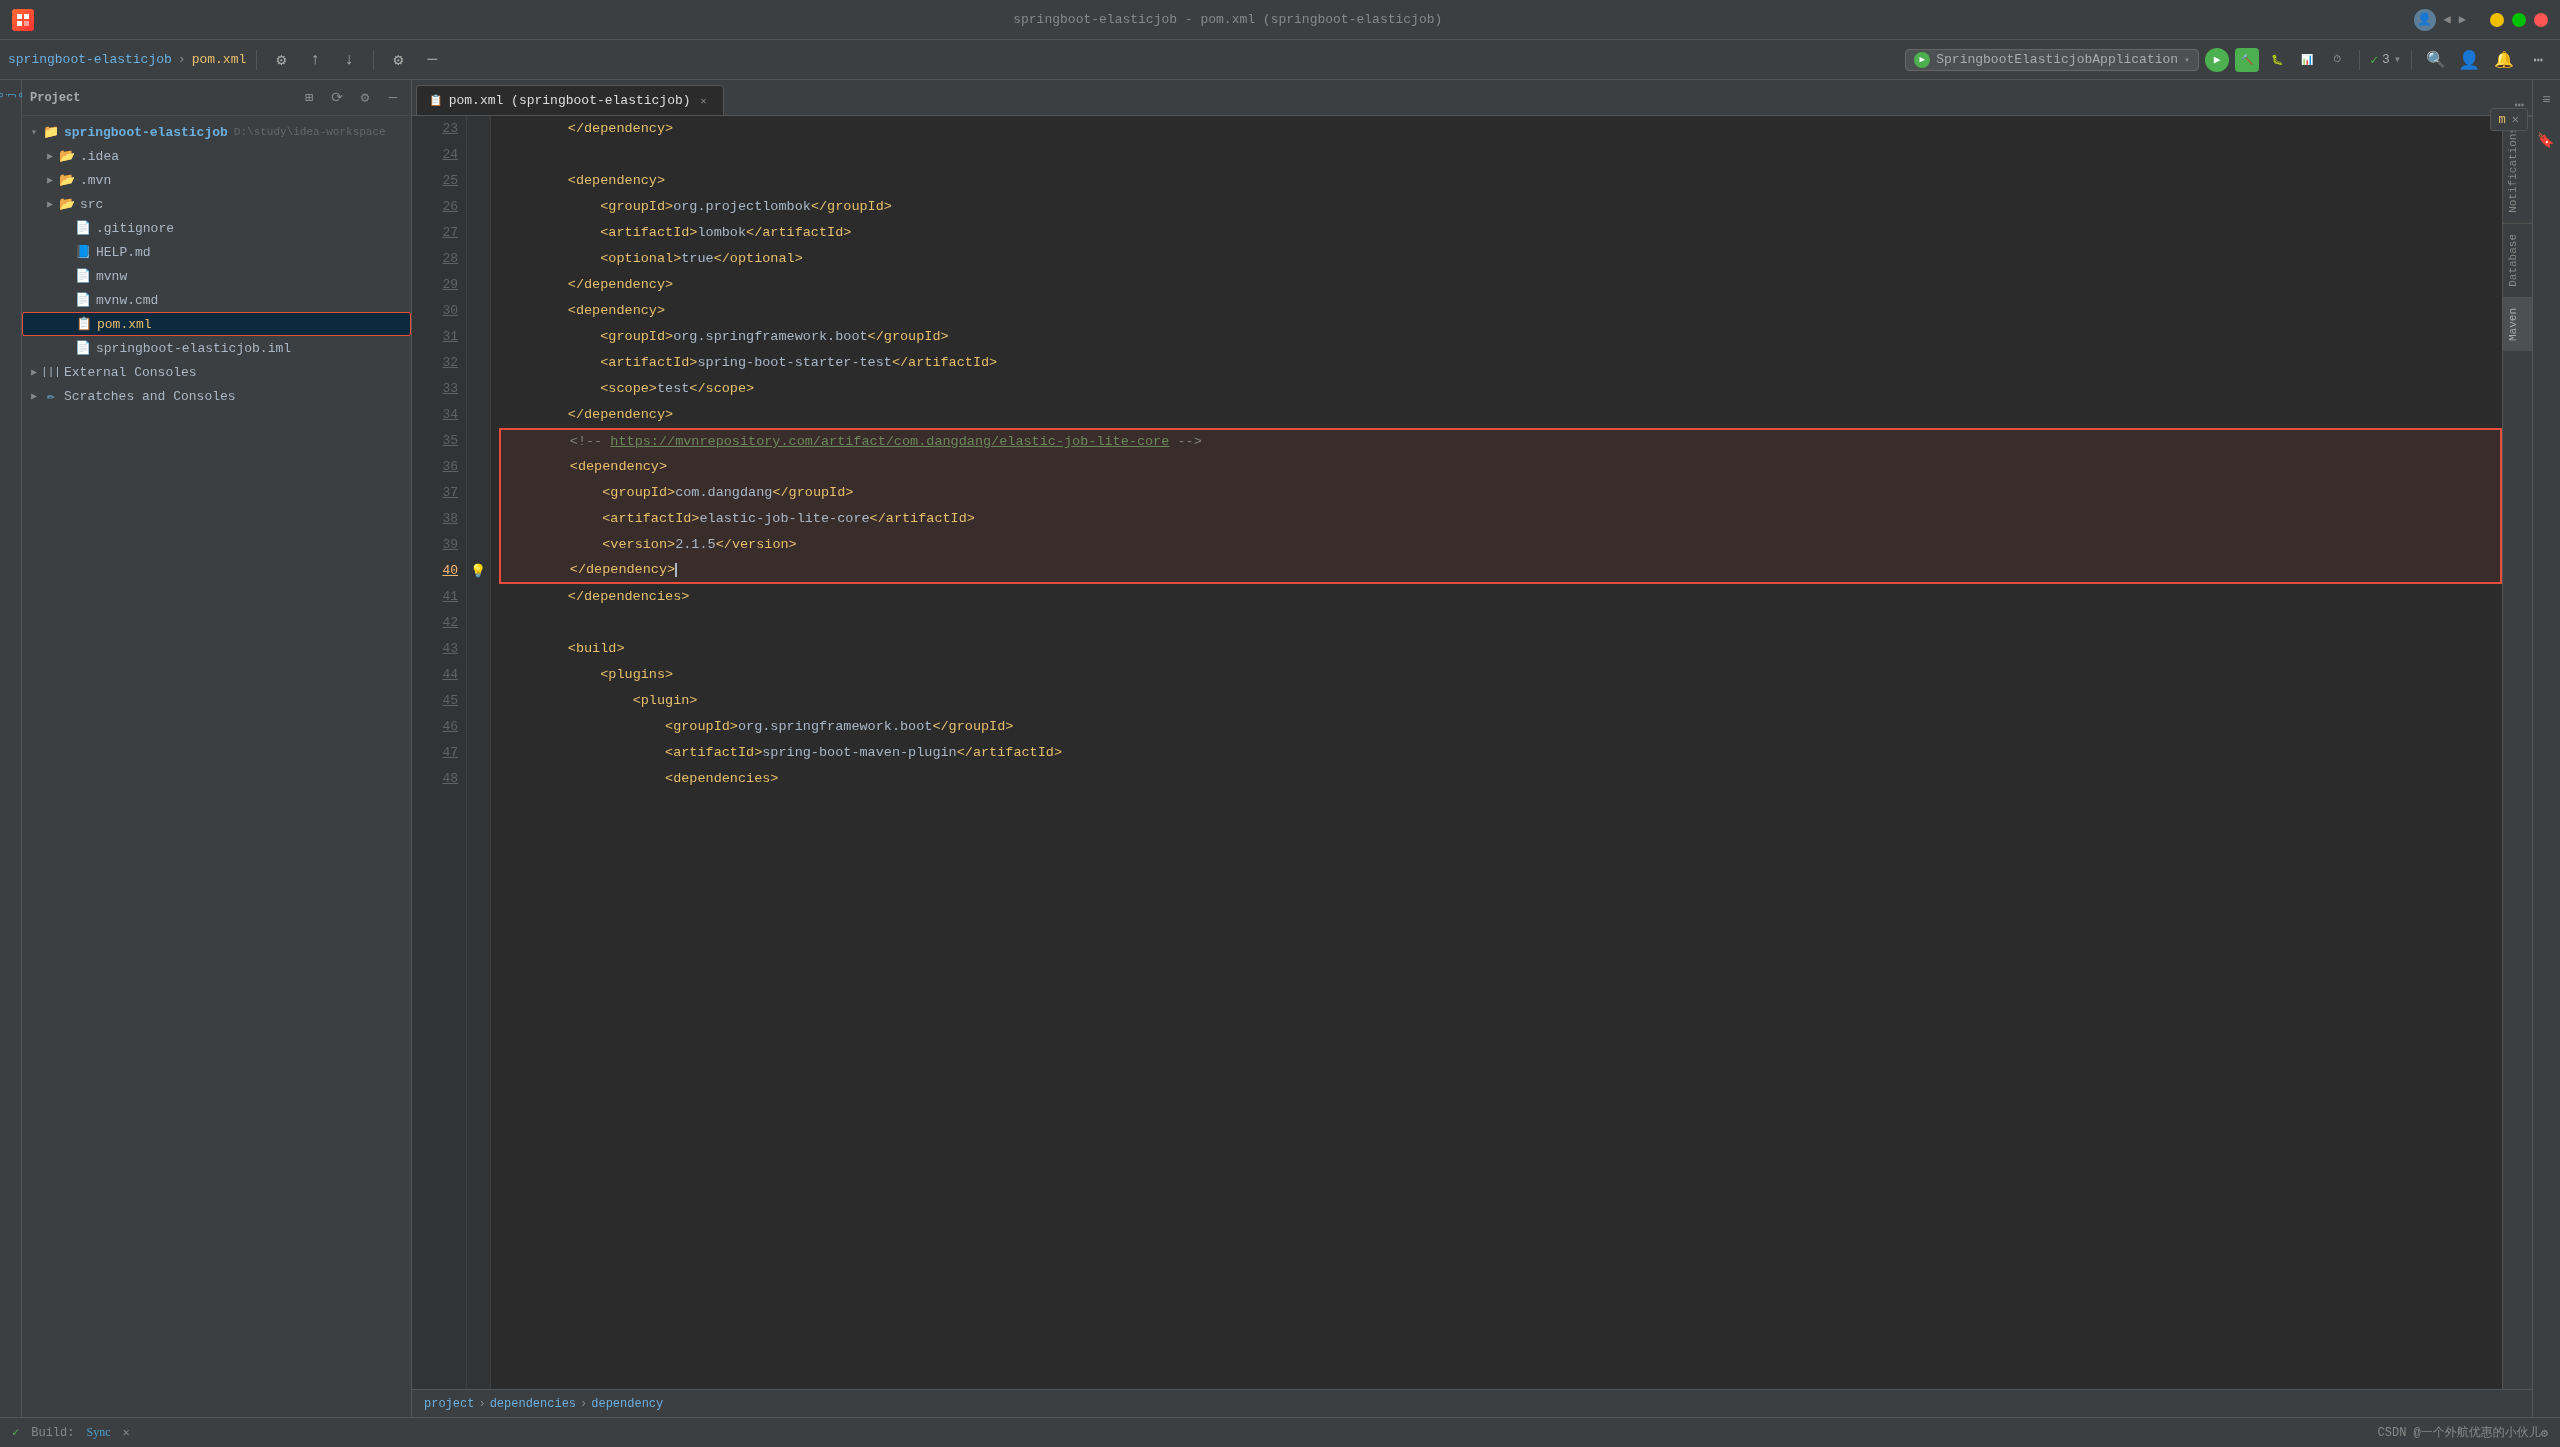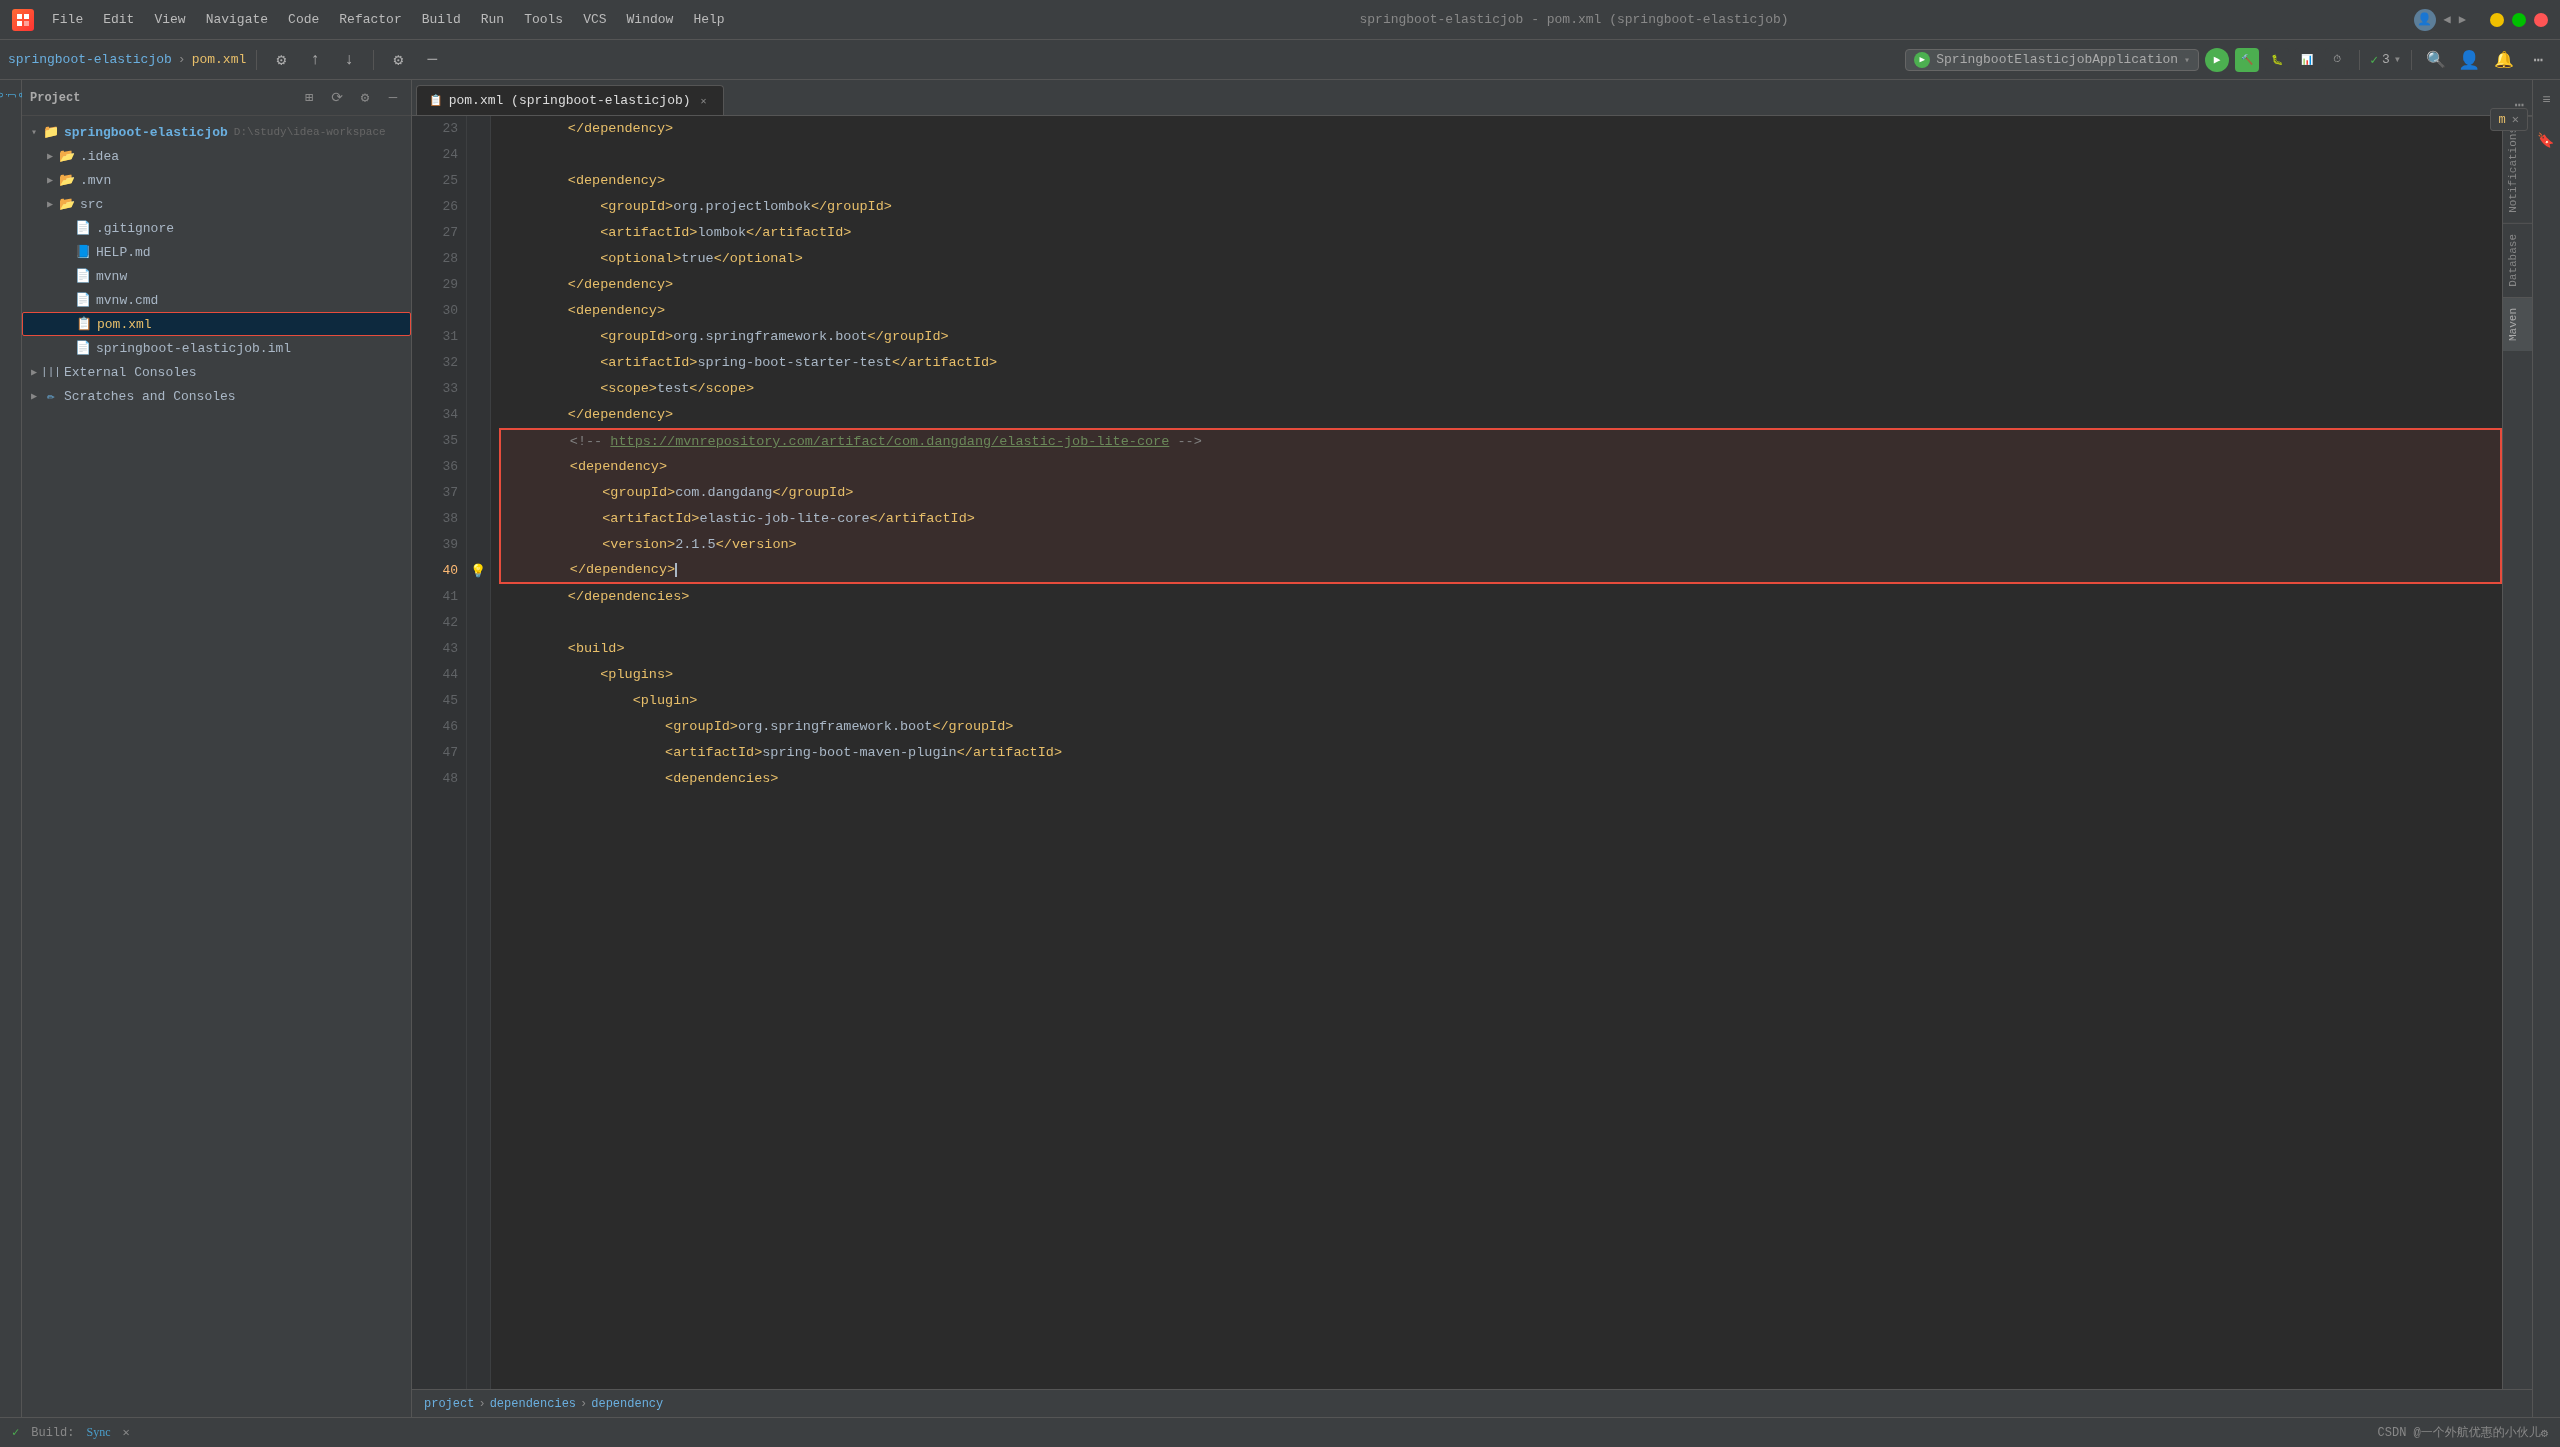--- a/index.html
+++ b/index.html
@@ -179,20 +179,21 @@
       border-right: 1px solid #3d3f41;
       overflow: hidden;
     }
     .line-number {
       padding-right: 10px;
       height: 26px;
       display: flex;
       align-items: center;
       justify-content: flex-end;
       padding-right: 8px;
+      text-decoration: underline;
     }
     .line-number.active-line { color: #fdba74; }
     .gutter {
       width: 24px;
       background: #313335;
       border-right: 1px solid #3d3f41;
       overflow: hidden;
     }
     .gutter-cell {
       height: 26px;
@@ -339,34 +340,20 @@
 <body>
 
 <div class="title-bar">
   <div class="title-bar-logo">
     <svg width="14" height="14" viewBox="0 0 14 14">
         <rect x="1" y="1" width="5" height="5" fill="#fff"></rect>
         <rect x="8" y="1" width="5" height="5" fill="#fff"></rect>
         <rect x="1" y="8" width="5" height="5" fill="#fff"></rect>
         <rect x="8" y="8" width="5" height="5" fill="#fff" opacity="0.5"></rect>
       </svg>
-  </div>
-  <div class="title-bar-menu">
-    <div class="title-bar-menu-item">File</div>
-    <div class="title-bar-menu-item">Edit</div>
-    <div class="title-bar-menu-item">View</div>
-    <div class="title-bar-menu-item">Navigate</div>
-    <div class="title-bar-menu-item">Code</div>
-    <div class="title-bar-menu-item">Refactor</div>
-    <div class="title-bar-menu-item">Build</div>
-    <div class="title-bar-menu-item">Run</div>
-    <div class="title-bar-menu-item">Tools</div>
-    <div class="title-bar-menu-item">VCS</div>
-    <div class="title-bar-menu-item">Window</div>
-    <div class="title-bar-menu-item">Help</div>
   </div>
   <div class="title-bar-center">springboot-elasticjob - pom.xml (springboot-elasticjob)</div>
   <div class="title-bar-controls">
 
     <div style="display:flex;align-items:center;gap:8px;margin-right:16px;">
       <div style="width:22px;height:22px;border-radius:50%;background:#5c7e99;display:flex;align-items:center;justify-content:center;font-size:12px;color:white;cursor:pointer;">👤</div>
       <div style="color:#888;font-size:12px;cursor:pointer;">◀</div>
       <div style="color:#888;font-size:12px;cursor:pointer;">▶</div>
     </div>
     <div style="width:14px;height:14px;background:#f0c000;border-radius:50%;cursor:pointer;"></div>

